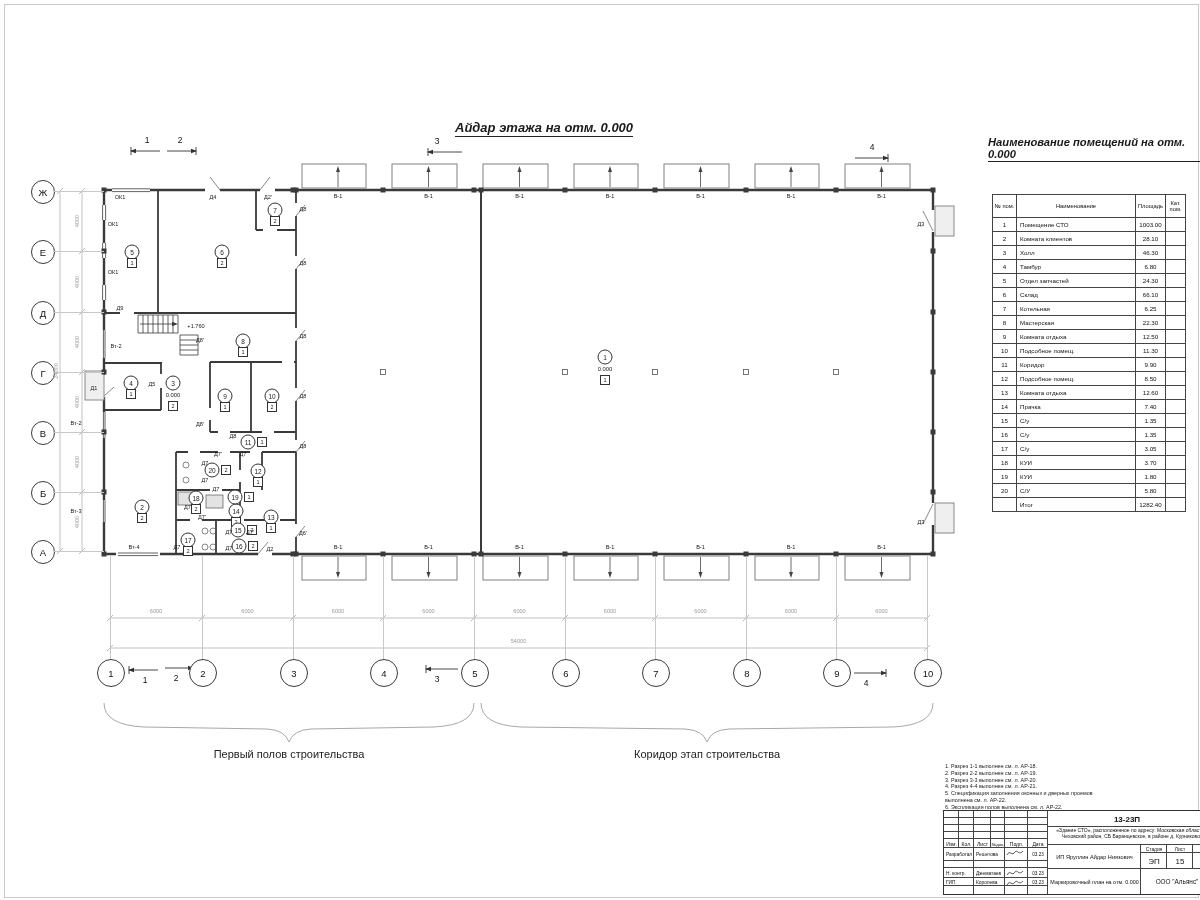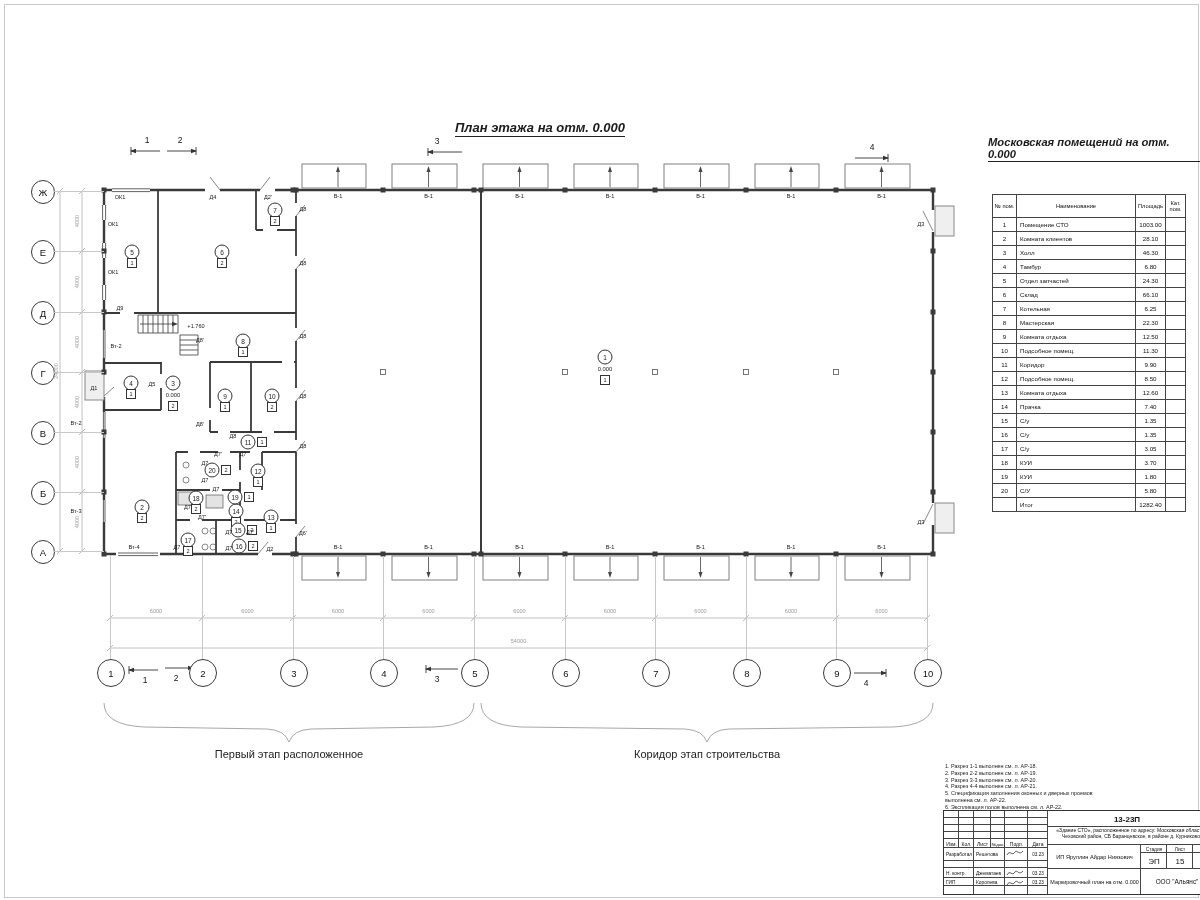--- a/index.html
+++ b/index.html
@@ -232,22 +232,22 @@
       <path d="M193,664 V672" stroke="#333" stroke-width="0.9"></path>
       <path d="M458,669 H426" stroke="#333" stroke-width="0.9"></path>
       <polygon points="425,669 431,666.7 431,671.3" fill="#333"></polygon>
       <path d="M426,665 V673" stroke="#333" stroke-width="0.9"></path>
       <path d="M854,673 H886" stroke="#333" stroke-width="0.9"></path>
       <polygon points="887,673 881,670.7 881,675.3" fill="#333"></polygon>
       <path d="M886,669 V677" stroke="#333" stroke-width="0.9"></path>
     </g>
 </svg>
 
-<div id="plan-title">План этажа на отм. 0.000</div>
-<div id="expl-title">Московская помещений на отм. 0.000</div>
+<div id="plan-title">Айдар этажа на отм. 0.000</div>
+<div id="expl-title">Наименование помещений на отм. 0.000</div>
 
 <table id="expl-table">
   <thead>
     <tr>
       <th style="width:23px;height:22px;">№ пом.</th>
       <th style="width:118px;">Наименование</th>
       <th style="width:29px;">Площадь</th>
       <th style="width:19px;">Кат. пом.</th>
     </tr>
   </thead>
@@ -380,21 +380,21 @@
       </tr>
     </tbody>
 </table>
 
 <svg width="1200" height="900" style="pointer-events:none;">
   <g stroke="#a8a8a8" stroke-width="1" fill="none">
     <path d="M104,703 Q104,725 144,727 L267,729 Q285,730 289,742 Q293,730 311,729 L434,727 Q474,725 474,703"></path>
     <path d="M481,703 Q481,725 521,727 L685,729 Q703,730 707,742 Q711,730 729,729 L893,727 Q933,725 933,703"></path>
   </g>
 </svg>
-<div class="stage-lbl" style="left:289px;top:748px;">Первый этап расположенное</div>
+<div class="stage-lbl" style="left:289px;top:748px;">Первый полов строительства</div>
 <div class="stage-lbl" style="left:707px;top:748px;">Коридор этап строительства</div>
 
 <div id="notes">
     <div>1. Разрез 1-1 выполнен см. л. АР-18.</div>
     <div>2. Разрез 2-2 выполнен см. л. АР-19.</div>
     <div>3. Разрез 3-3 выполнен см. л. АР-20.</div>
     <div>4. Разрез 4-4 выполнен см. л. АР-21.</div>
     <div>5. Спецификация заполнения оконных и дверных проемов выполнена см. л. АР-22.</div>
     <div>6. Экспликация полов выполнена см. л. АР-22.</div>
   </div>

